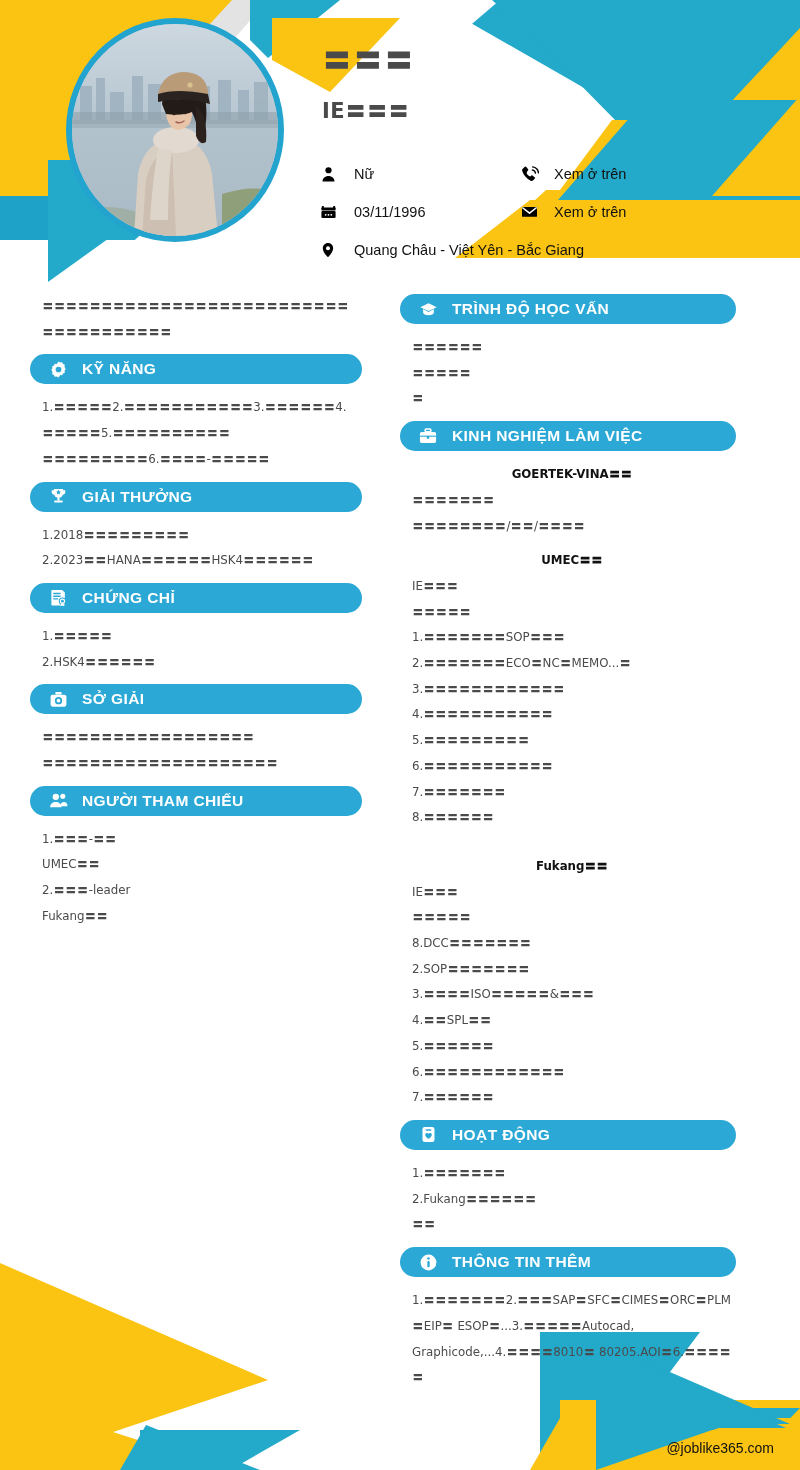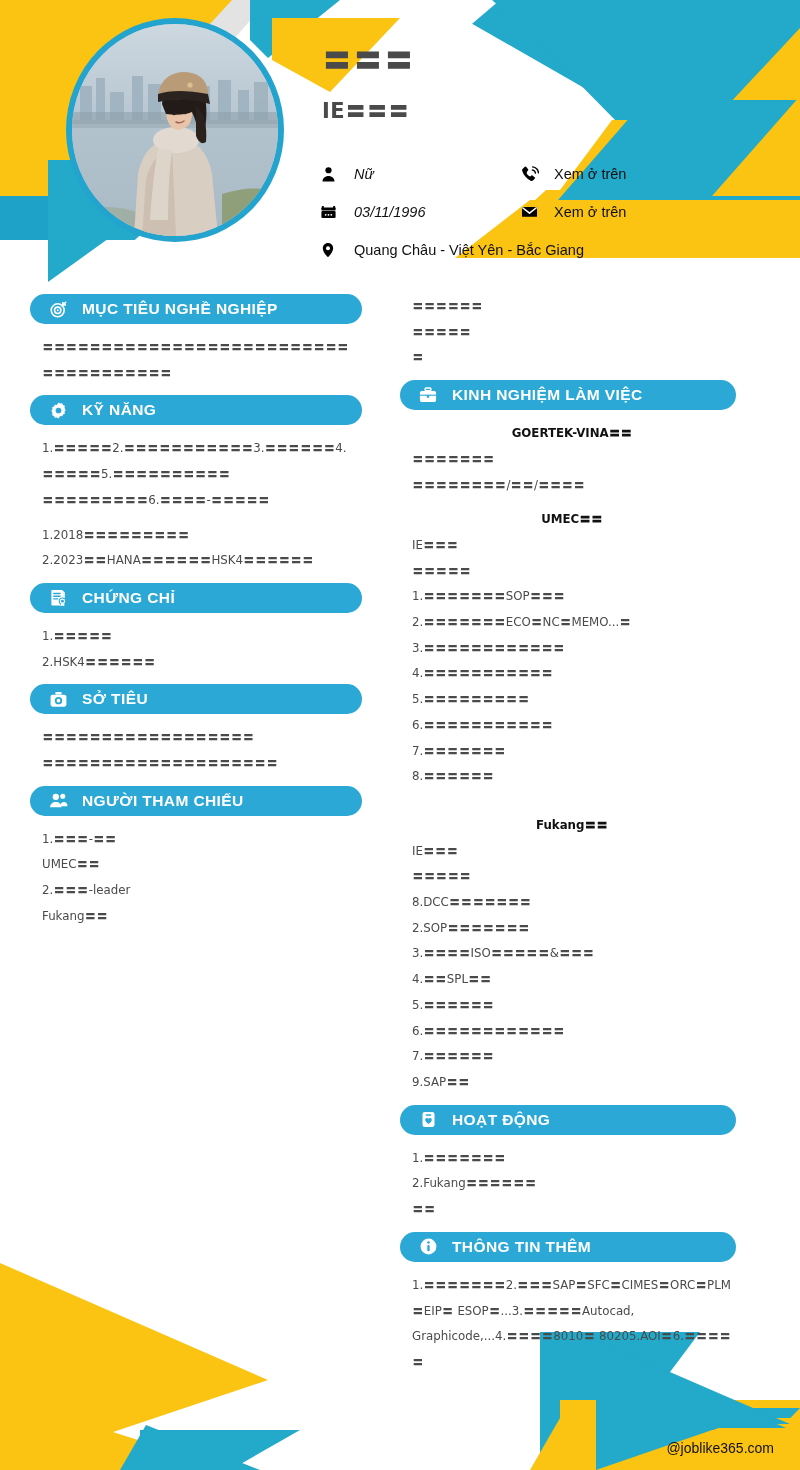--- a/index.html
+++ b/index.html
@@ -32,21 +32,21 @@
   }
   .hdr-title{
     position:absolute;left:322px;top:100px;
     font-size:21px;font-weight:700;color:#111;letter-spacing:0.5px;
     z-index:7;line-height:1.05;
   }
 
   .contact{position:absolute;left:320px;top:155px;width:460px;z-index:7;}
   .crow{display:flex;align-items:center;height:38px;}
   .citem{display:flex;align-items:center;}
-  .citem.c1{width:200px;font-style:italic;}
+  .citem.c1{width:200px;}
   .cicon{width:34px;display:flex;align-items:center;justify-content:flex-start;color:#000;}
   .ctext{font-size:14.5px;color:#111;white-space:nowrap;}
 
   
   .col-left{position:absolute;left:30px;top:294px;width:332px;z-index:5;}
   .col-right{position:absolute;left:400px;top:294px;width:336px;z-index:5;}
 
   .sec{margin-bottom:4px;}
   .pill{
     background:#2BA8D5;border-radius:19px;height:30px;
@@ -286,32 +286,20 @@
         </span>
         <span class="ctext">Quang Châu - Việt Yên - Bắc Giang</span>
       </div>
     </div>
   </div>
 </div>
 
 <div class="col-left">
 
   <div class="sec">
-    <div class="pill">
-      <span class="picon">
-        <svg width="19" height="19" viewBox="0 0 24 24" fill="none" stroke="#fff" stroke-width="2">
-          <circle cx="11" cy="13" r="8.2"></circle>
-            <circle cx="11" cy="13" r="4"></circle>
-          <circle cx="11" cy="13" r="1.3" fill="#fff" stroke="none"></circle>
-          <path d="M16.4 7.6 21 3" stroke-linecap="round"></path>
-          <path d="M17.6 2.4v3.8h3.8" stroke-linejoin="round"></path>
-        </svg>
-      </span>
-      <span class="ptext">MỤC TIÊU NGHỀ NGHIỆP</span>
-    </div>
     <div class="body-txt">
       <span class="ln tofu">〓〓〓〓〓〓〓〓〓〓〓〓〓〓〓〓〓〓〓〓〓〓〓〓〓〓〓〓〓〓〓〓〓〓〓〓〓</span>
     </div>
   </div>
 
   <div class="sec">
     <div class="pill">
       <span class="picon">
         <svg width="19" height="19" viewBox="0 0 24 24" fill="#fff">
           <path d="M12 1.8l2.2 1.3 2.5-.4 1 2.3 2.3 1-.4 2.5L21 12l-1.4 1.5.4 2.5-2.3 1-1 2.3-2.5-.4L12 22.2l-2.2-1.3-2.5.4-1-2.3-2.3-1 .4-2.5L3 12l1.4-1.5-.4-2.5 2.3-1 1-2.3 2.5.4z"></path>
@@ -320,20 +308,32 @@
       </span>
       <span class="ptext">KỸ NĂNG</span>
     </div>
     <div class="body-txt">
       <span class="ln tofu">1.〓〓〓〓〓2.〓〓〓〓〓〓〓〓〓〓〓3.〓〓〓〓〓〓4.〓〓〓〓〓5.〓〓〓〓〓〓〓〓〓〓</span>
       <span class="ln tofu">〓〓〓〓〓〓〓〓〓6.〓〓〓〓-〓〓〓〓〓</span>
     </div>
   </div>
 
   <div class="sec">
+    <div class="pill">
+      <span class="picon">
+        <svg width="19" height="19" viewBox="0 0 24 24" fill="#fff">
+          <path d="M6.2 2.6h11.6v5.2a5.8 5.8 0 0 1-11.6 0z"></path>
+          <path d="M6.4 4.2H3.4v2.2c0 2 1.4 3.3 3.4 3.4zM17.6 4.2h3v2.2c0 2-1.4 3.3-3.4 3.4z"></path>
+          <rect x="10.7" y="13" width="2.6" height="4"></rect>
+          <rect x="6.6" y="17" width="10.8" height="2.6" rx="1"></rect>
+          <path d="M12 3.6l.95 1.9 2.1.3-1.5 1.5.35 2.1L12 8.4l-1.9 1 .35-2.1-1.5-1.5 2.1-.3z" fill="#2BA8D5"></path>
+        </svg>
+      </span>
+      <span class="ptext">GIẢI THƯỞNG</span>
+    </div>
     <div class="body-txt">
       <span class="ln tofu">1.2018〓〓〓〓〓〓〓〓〓</span>
       <span class="ln tofu">2.2023〓〓HANA〓〓〓〓〓〓HSK4〓〓〓〓〓〓</span>
     </div>
   </div>
 
   <div class="sec">
     <div class="pill">
       <span class="picon">
         <svg width="19" height="19" viewBox="0 0 24 24" fill="#fff">
@@ -355,21 +355,21 @@
   <div class="sec">
     <div class="pill">
       <span class="picon">
         <svg width="19" height="19" viewBox="0 0 24 24" fill="#fff">
           <rect x="2" y="6" width="20" height="15" rx="2.6"></rect>
           <rect x="8" y="2.6" width="8" height="3" rx="1"></rect>
           <circle cx="12" cy="13.5" r="4.6" fill="#2BA8D5"></circle>
           <circle cx="12" cy="13.5" r="2.3" fill="#fff"></circle>
         </svg>
       </span>
-      <span class="ptext">SỞ TIÊU</span>
+      <span class="ptext">SỞ GIẢI</span>
     </div>
     <div class="body-txt">
       <span class="ln tofu">〓〓〓〓〓〓〓〓〓〓〓〓〓〓〓〓〓〓</span>
       <span class="ln tofu">〓〓〓〓〓〓〓〓〓〓〓〓〓〓〓〓〓〓〓〓</span>
     </div>
   </div>
 
   <div class="sec">
     <div class="pill">
       <span class="picon">
@@ -387,20 +387,29 @@
       <span class="ln tofu">UMEC〓〓</span>
       <span class="ln tofu">2.〓〓〓-leader</span>
       <span class="ln tofu">Fukang〓〓</span>
     </div>
   </div>
 </div>
 
 <div class="col-right">
 
   <div class="sec">
+    <div class="pill">
+      <span class="picon">
+        <svg width="21" height="19" viewBox="0 0 24 24" fill="#fff">
+          <path d="M12 4 1.6 9 12 14l10.4-5z"></path>
+          <path d="M5.2 11.4v4.4c0 2 3 3.4 6.8 3.4s6.8-1.4 6.8-3.4v-4.4L12 15z"></path>
+        </svg>
+      </span>
+      <span class="ptext">TRÌNH ĐỘ HỌC VẤN</span>
+    </div>
     <div class="body-txt">
       <span class="ln tofu">〓〓〓〓〓〓</span>
       <span class="ln tofu">〓〓〓〓〓</span>
       <span class="ln tofu">〓</span>
     </div>
   </div>
 
   <div class="sec">
     <div class="pill">
       <span class="picon">
@@ -440,21 +449,20 @@
       <span class="ln b tofu">Fukang〓〓</span>
       <span class="ln tofu">IE〓〓〓</span>
       <span class="ln tofu">〓〓〓〓〓</span>
       <span class="ln tofu">8.DCC〓〓〓〓〓〓〓</span>
       <span class="ln tofu">2.SOP〓〓〓〓〓〓〓</span>
       <span class="ln tofu">3.〓〓〓〓ISO〓〓〓〓〓&amp;〓〓〓</span>
       <span class="ln tofu">4.〓〓SPL〓〓</span>
       <span class="ln tofu">5.〓〓〓〓〓〓</span>
       <span class="ln tofu">6.〓〓〓〓〓〓〓〓〓〓〓〓</span>
       <span class="ln tofu">7.〓〓〓〓〓〓</span>
-      <span class="ln tofu">9.SAP〓〓</span>
     </div>
   </div>
 
   <div class="sec">
     <div class="pill">
       <span class="picon">
         <svg width="19" height="19" viewBox="0 0 24 24" fill="#fff">
           <rect x="4.4" y="2.4" width="15.2" height="19.2" rx="3"></rect>
           <path d="M12 17.6s-4.2-2.6-4.2-5.3a2.3 2.3 0 0 1 4.2-1.3 2.3 2.3 0 0 1 4.2 1.3c0 2.7-4.2 5.3-4.2 5.3z" fill="#2BA8D5"></path>
           <rect x="8.4" y="5.4" width="7.2" height="1.8" rx="0.9" fill="#2BA8D5"></rect>

